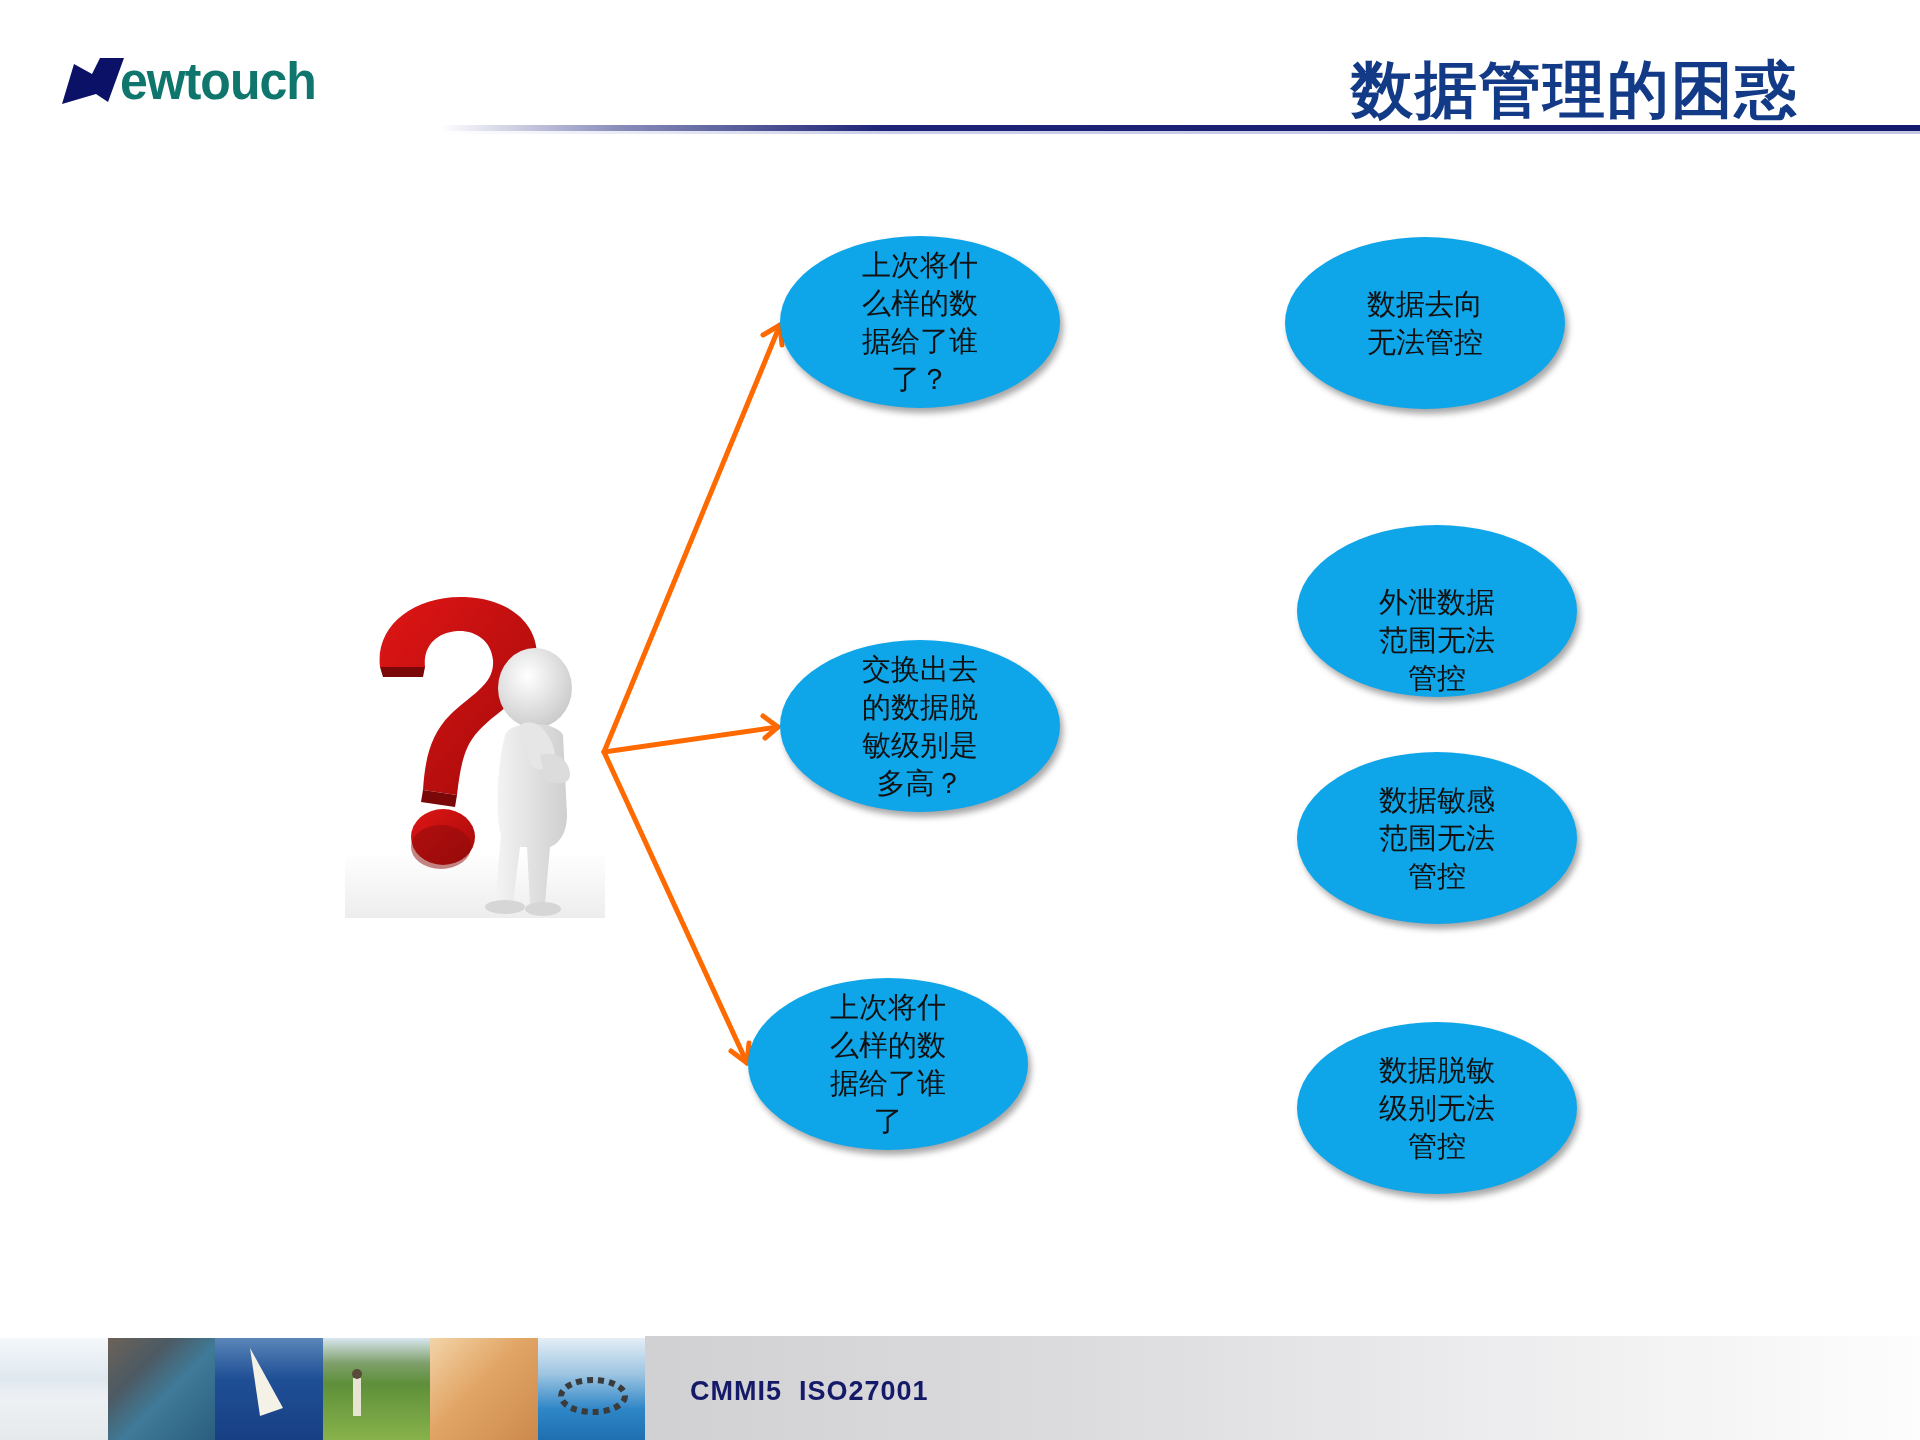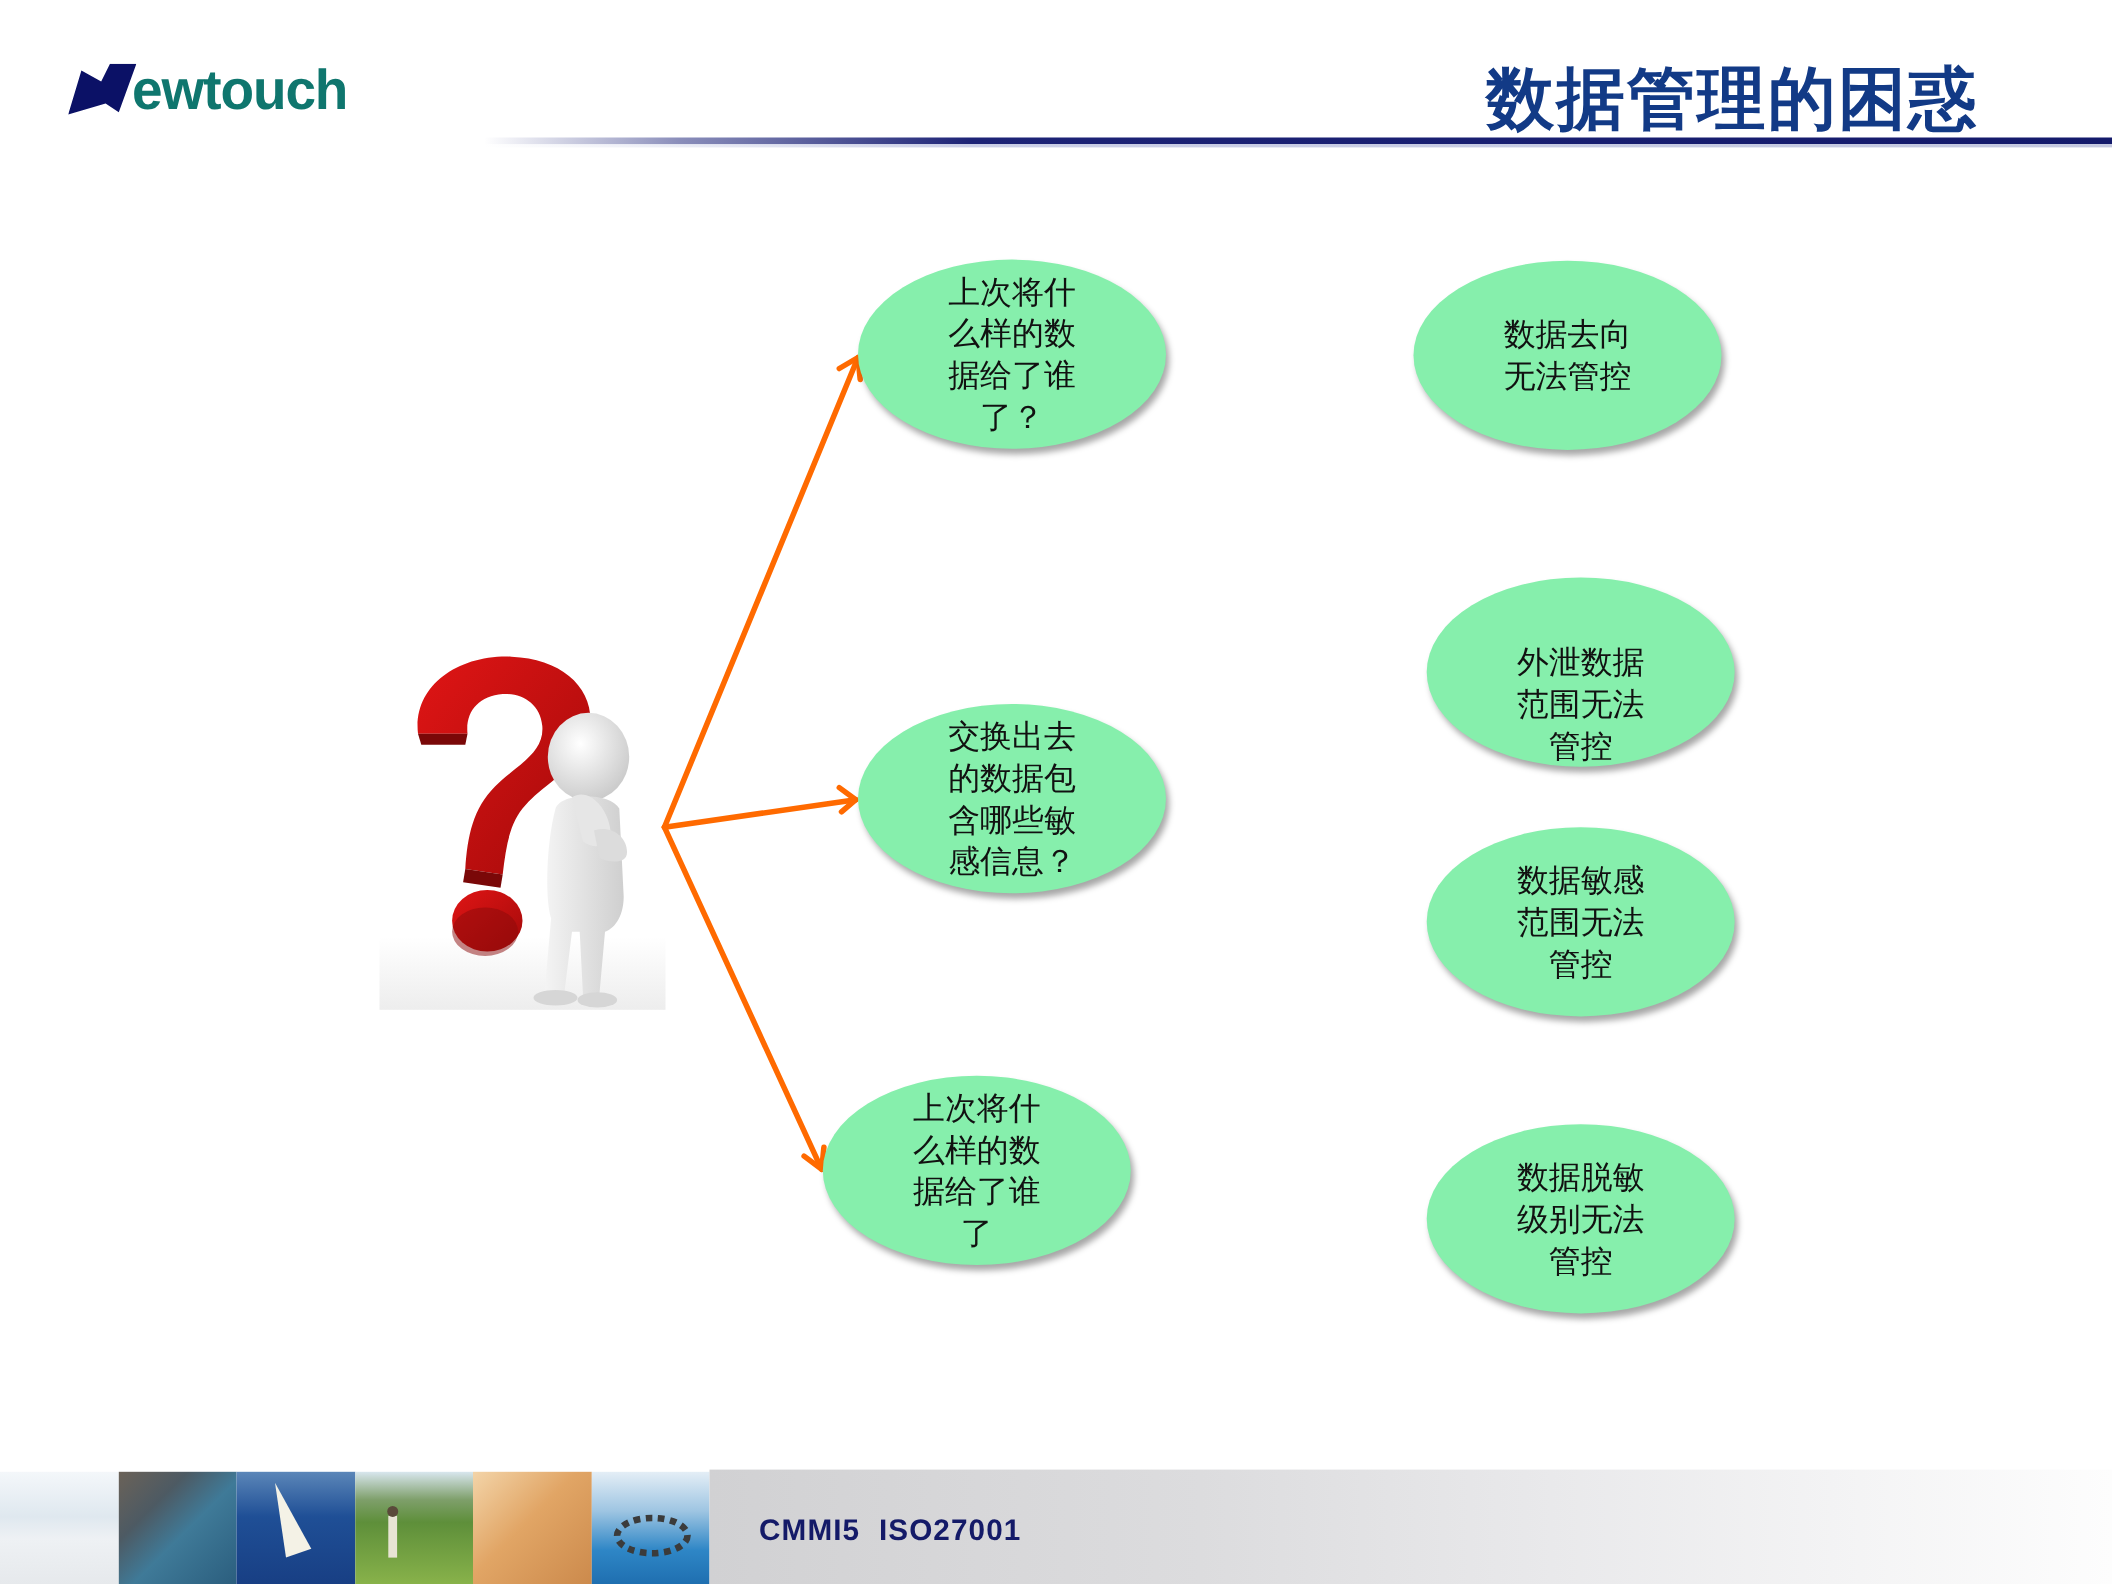--- a/index.html
+++ b/index.html
@@ -9,21 +9,21 @@
   .logo { left:62px; top:52px; width:290px; height:60px; display:flex; align-items:center; }
   .logo svg { display:block; }
   .logo-text { font-family:"Liberation Sans", sans-serif; font-weight:bold; font-size:50px; color:#0f766e; letter-spacing:-1px; margin-left:-4px; line-height:1; transform:scaleY(1.02); }
   .title { left:1351px; top:58px; font-family:"DejaVu Sans", sans-serif; font-weight:bold; font-size:62px; color:#123a86; letter-spacing:2px; line-height:64px; white-space:nowrap; }
   .rule { left:440px; top:125px; width:1480px; height:6px;
     background:linear-gradient(to right, rgba(23,30,110,0) 0%, rgba(60,66,140,0.6) 12%, #1d2376 30%, #141a6b 100%); }
   .rule2 { left:440px; top:131px; width:1480px; height:3px;
     background:linear-gradient(to right, rgba(190,195,220,0) 0%, rgba(190,195,225,0.8) 30%, #c3c7df 100%); }
 
   
-  .ellipse { position:absolute; width:280px; height:172px; border-radius:50%; background:#86efac;
+  .ellipse { position:absolute; width:280px; height:172px; border-radius:50%; background:#0ea5e9;
     box-shadow:3px 5px 6px rgba(0,0,0,0.35); display:flex; align-items:center; justify-content:center; text-align:center; }
   .ellipse span { font-size:29px; line-height:38px; color:#111; width:140px; display:block; word-break:break-all; }
   .e1 { left:780px; top:236px; }
   .e2 { left:780px; top:640px; }
   .e3 { left:748px; top:978px; }
   .r1 { left:1285px; top:237px; }
   .r2 { left:1297px; top:525px;align-items:flex-end; }
   .r3 { left:1297px; top:752px; }
   .r4 { left:1297px; top:1022px; }
 
@@ -103,21 +103,21 @@
       <line x1="604" y1="752" x2="747" y2="1063"></line>
       <polyline points="731,1051 747,1063 749,1043"></polyline>
     </g>
   </g>
 </svg>
 
 <div class="ellipse e1">
   <span>上次将什么样的数据给了谁了？</span>
 </div>
 <div class="ellipse e2">
-  <span>交换出去的数据包含哪些敏感信息？</span>
+  <span>交换出去的数据脱敏级别是多高？</span>
 </div>
 <div class="ellipse e3">
   <span>上次将什么样的数据给了谁了</span>
 </div>
 
 <div class="ellipse r1">
   <span>数据去向无法管控</span>
 </div>
 <div class="ellipse r2">
   <span>外泄数据范围无法管控</span>

